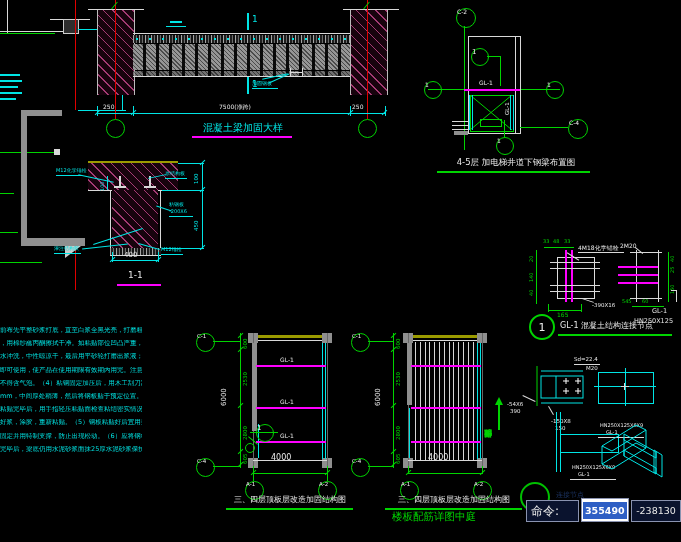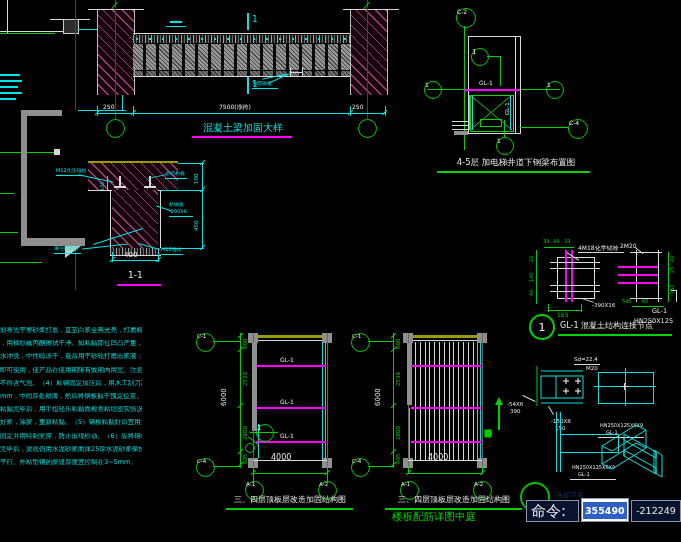--- a/index.html
+++ b/index.html
@@ -208,21 +208,20 @@
     <b>前布先平整砂浆打底，直至白浆全黑光亮，打磨粗糙后再</b>
     <b>，用棉纱蘸丙酮擦拭干净。如粘贴部位凹凸严重，现场应</b>
     <b>水冲洗，中性晾凉干，最后用平砂轮打磨出浆液；（3）粘结</b>
     <b>即可使用，使产品在使用期限有效期内用完。注意搅拌不</b>
     <b>不得含气泡。（4）粘钢固定加压后，用木工刮刀刮抹胶层</b>
     <b>mm，中间厚处稍薄，然后将钢板贴于预定位置。粘贴完</b>
     <b>粘贴完毕后，用手指轻压粘贴面检查粘结密实情况，如有</b>
     <b>好浆，涂胶，重新粘贴。（5）钢板粘贴好后宜用夹具夹紧</b>
     <b>固定并用特制支撑，防止出现松动。（6）应将钢板粘结面</b>
     <b>完毕后，梁底仍用水泥砂浆面抹25厚水泥砂浆保护。加固</b>
-    <b>平行。外粘型钢的胶缝厚度宜控制在3~5mm。</b>
   </div>
 
   <i class="bub" style="left:196px;top:333px;width:17px;height:17px;font-size:5.5px">
       <b>C-1</b>
     </i>
   <i class="bub" style="left:196px;top:458px;width:17px;height:17px;font-size:5.5px">
       <b>C-4</b>
     </i>
   <i class="g" style="left:213px;top:341px;width:27px;height:1px"></i>
   <i class="g" style="left:213px;top:466px;width:27px;height:1px"></i>
@@ -427,22 +426,22 @@
       <path d="M28 24 L60 42 L60 48 L28 30 Z"></path>
       <path d="M28 40 L60 58 L60 64 L28 46 Z"></path>
       <line x1="60" y1="42" x2="60" y2="64"></line>
       <path d="M58 40 L66 45 L66 67 L58 62 Z"></path>
     </g>
   </svg>
 
   <i style="left:520px;top:482px;width:26px;height:26px;border:2px solid #00c000;border-radius:50%"></i>
   <b style="left:556px;top:492px;font-size:7px;color:#1c3565">连接节点</b>
   <div class="box" style="left:526px;top:500px;width:51px;height:20px;background:#0a132e;border:1px solid #8a93b0">
-    <b class="tw" style="position:static;display:block;line-height:20px;padding-left:4px;font-size:15px">命令:</b>
+    <b class="tw" style="position:static;display:block;line-height:20px;padding-left:4px;font-size:12px">命令:</b>
   </div>
   <div class="box" style="left:581px;top:498px;width:46px;height:22px;background:#ffffff;border:1px solid #8a93b0">
     <b style="position:static;display:inline-block;margin:2px 0 0 1px;padding:0 2px;line-height:17px;font-size:9.5px;font-weight:bold;background:#2e5fc4;color:#fff">355490</b>
   </div>
   <div class="box" style="left:631px;top:500px;width:48px;height:20px;background:#0a132e;border:1px solid #8a93b0">
-    <b class="tw" style="position:static;display:block;line-height:20px;text-align:center;font-size:9.5px">-212249</b>
+    <b class="tw" style="position:static;display:block;line-height:20px;text-align:center;font-size:9.5px">-238130</b>
   </div>
 
 </div>
 
 </body></html>

